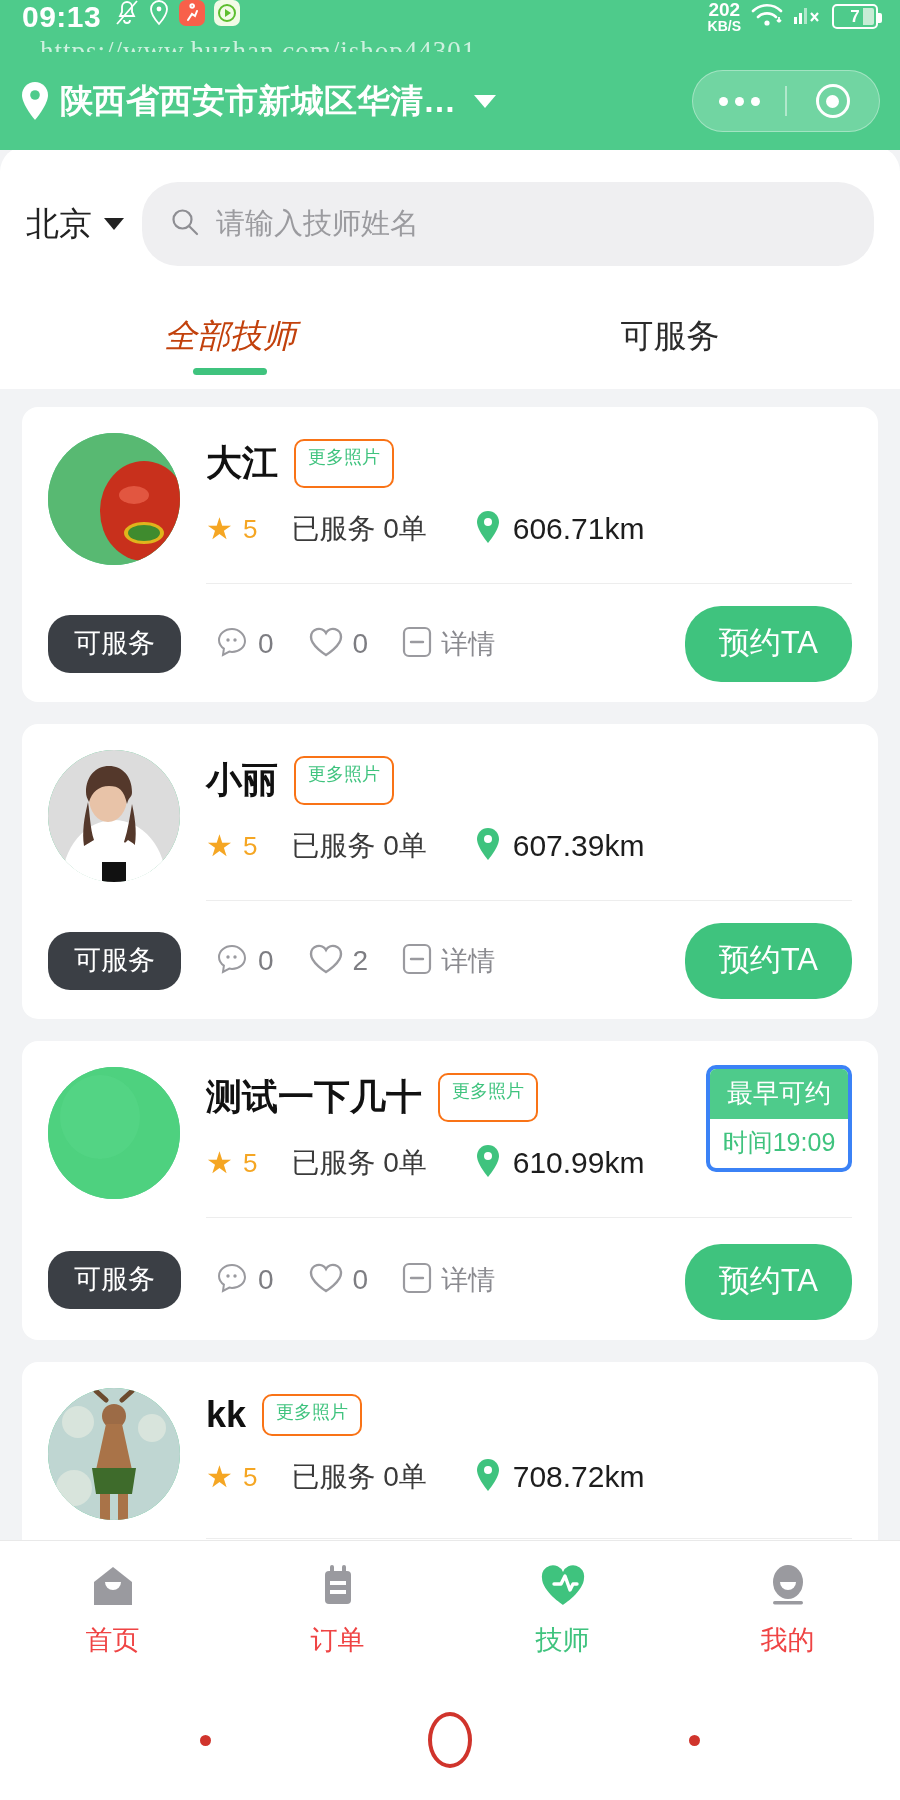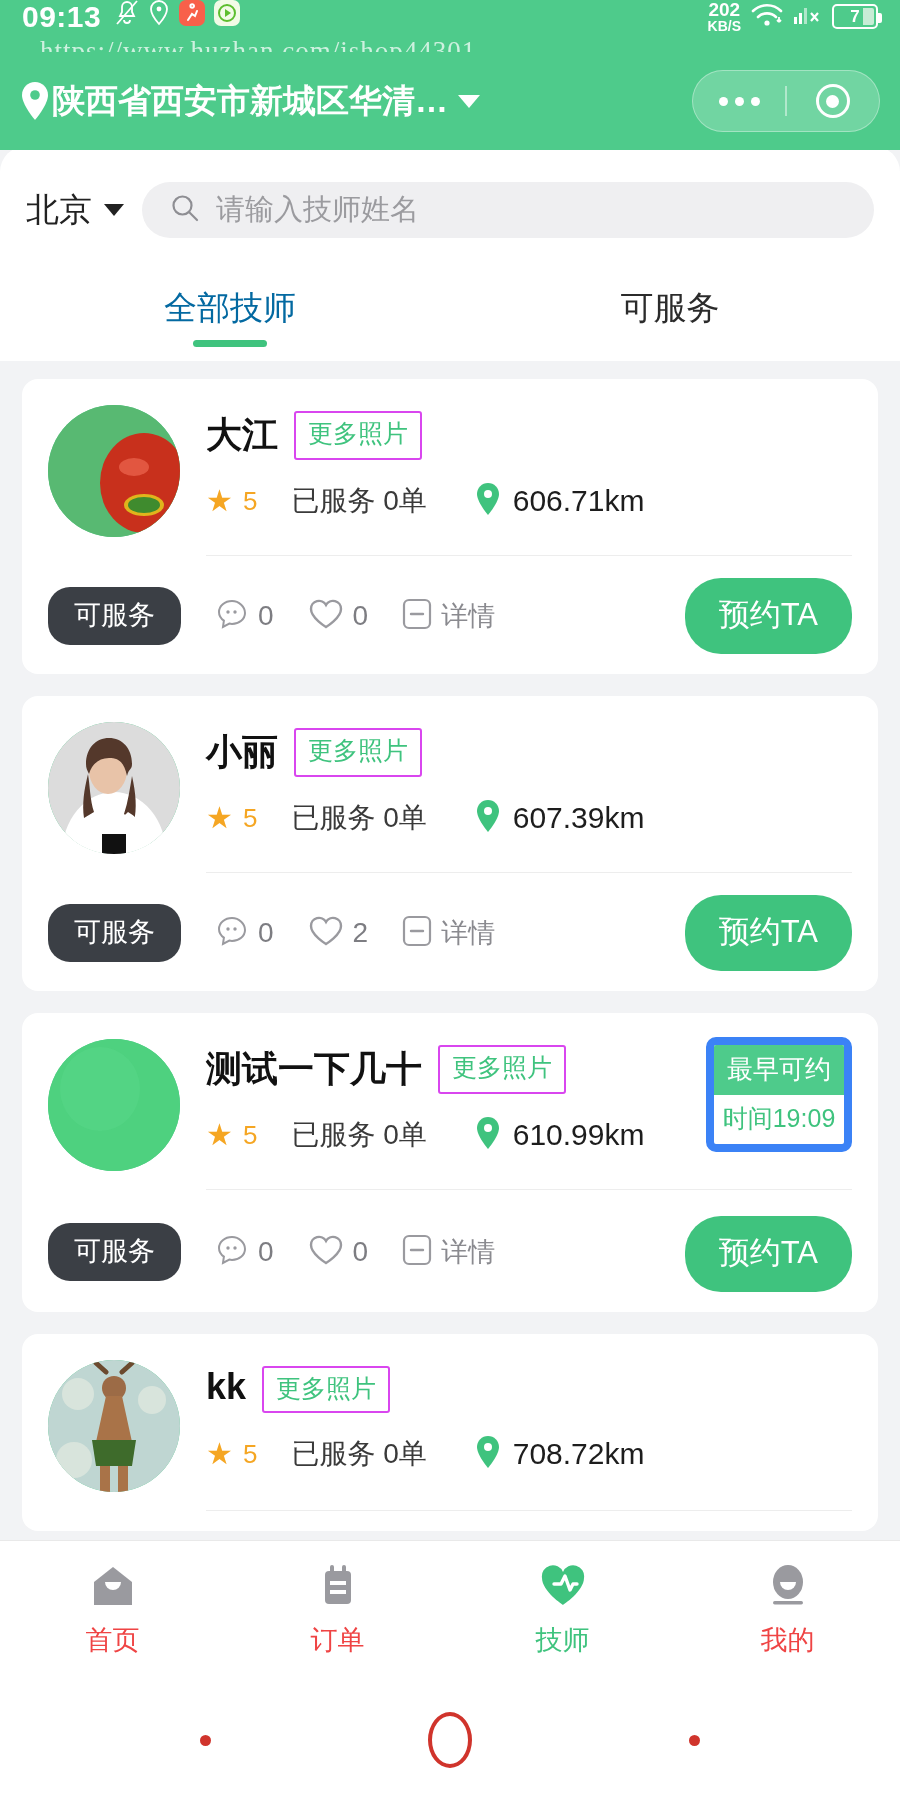--- a/index.html
+++ b/index.html
@@ -51,21 +51,21 @@
     font-size: 27px; color: rgba(255,255,255,.72);
     letter-spacing: 1px; white-space: nowrap; pointer-events: none;
   }
 
   
   .greenhead {
     background: #4ECB8B; flex: none; height: 98px;
     display: flex; align-items: center; padding: 0 20px;
     position: relative;
   }
-  .loc-wrap { display: flex; align-items: center; gap: 2px; min-width: 0; flex: 1; }
+  .loc-wrap { display: flex; align-items: center; gap: 10px; min-width: 0; flex: 1; }
   .pin-icon { width: 30px; height: 40px; flex: none; }
   .loc-text {
     color: #fff; font-size: 33px; font-weight: 600;
     white-space: nowrap; overflow: hidden; text-overflow: ellipsis; max-width: 420px;
   }
   .caret-down {
     width: 0; height: 0; flex: none;
     border-left: 11px solid transparent; border-right: 11px solid transparent;
     border-top: 13px solid #fff; margin-left: 8px;
   }
@@ -93,31 +93,31 @@
   .cityname {
     display: flex; align-items: center; gap: 12px;
     font-size: 33px; color: #222; font-weight: 500; flex: none;
   }
   .city-caret {
     width: 0; height: 0;
     border-left: 10px solid transparent; border-right: 10px solid transparent;
     border-top: 12px solid #222;
   }
   .searchbox {
-    flex: 1; height: 56px; background: #efeff1; border-radius: 36px;
+    flex: 1; height: 84px; background: #efeff1; border-radius: 36px;
     display: flex; align-items: center; padding: 0 28px; gap: 16px;
   }
   .search-ph { font-size: 29px; color: #9b9b9f; }
 
   .tabs { display: flex; padding: 0 10px; }
   .tab {
     flex: 1; text-align: center; padding: 26px 0 30px 0;
     font-size: 33px; color: #2b2b2b; position: relative;
   }
-  .tab.active { color: #0369a1; }
+  .tab.active { color: #c2410c; font-style: italic; }
   .tab.active::after {
     content: ""; position: absolute; bottom: 14px; left: 50%;
     transform: translateX(-50%); width: 74px; height: 7px;
     background: #3FC37E; border-radius: 4px;
   }
 
   
   .list { flex: 1; overflow: hidden; padding: 18px 22px 0 22px; }
   .card {
     background: #fff; border-radius: 16px; margin-bottom: 22px;
@@ -126,33 +126,33 @@
   .card-top { display: flex; gap: 26px; }
   .avatar {
     width: 132px; height: 132px; border-radius: 50%; flex: none;
     overflow: hidden; background: #4ECB8B; position: relative;
   }
   .avatar svg { display: block; width: 100%; height: 100%; }
   .info { flex: 1; min-width: 0; padding-top: 6px; }
   .nameline { display: flex; gap: 16px; }
   .uname { font-size: 36px; font-weight: 700; color: #111; white-space: nowrap; }
   .morephoto {
-    border: 2px solid #d946ef; color: #3FC37E; border-radius: 3px;
-    font-size: 25px; padding: 4px 12px 6px 12px; white-space: nowrap;
+    border: 2px solid #f97316; color: #3FC37E; border-radius: 10px;
+    font-size: 18px; padding: 4px 12px 6px 12px; white-space: nowrap;
   }
   .metaline { display: flex; align-items: center; gap: 14px; margin-top: 22px; }
   .star { color: #F5A623; font-size: 30px; line-height: 1; }
   .ratenum { color: #F5A623; font-size: 26px; margin-left: -4px; }
   .served { font-size: 28px; color: #3a3a3a; margin-left: 20px; white-space: nowrap; }
   .distbox { display: flex; align-items: center; gap: 12px; margin-left: 34px; }
   .dist { font-size: 30px; color: #1d1d1d; white-space: nowrap; }
 
   .earliest {
     position: absolute; right: 26px; top: 24px; width: 146px;
-    border: 8px solid #3b82f6; border-radius: 10px; overflow: hidden;
+    border: 4px solid #3b82f6; border-radius: 10px; overflow: hidden;
     background: #fff;
   }
   .earliest .eh {
     background: #4ECB8B; color: #fff; font-size: 26px;
     text-align: center; padding: 7px 0 8px 0;
   }
   .earliest .eb {
     color: #3FC37E; font-size: 25px; text-align: center; padding: 7px 0 9px 0;
   }
 

